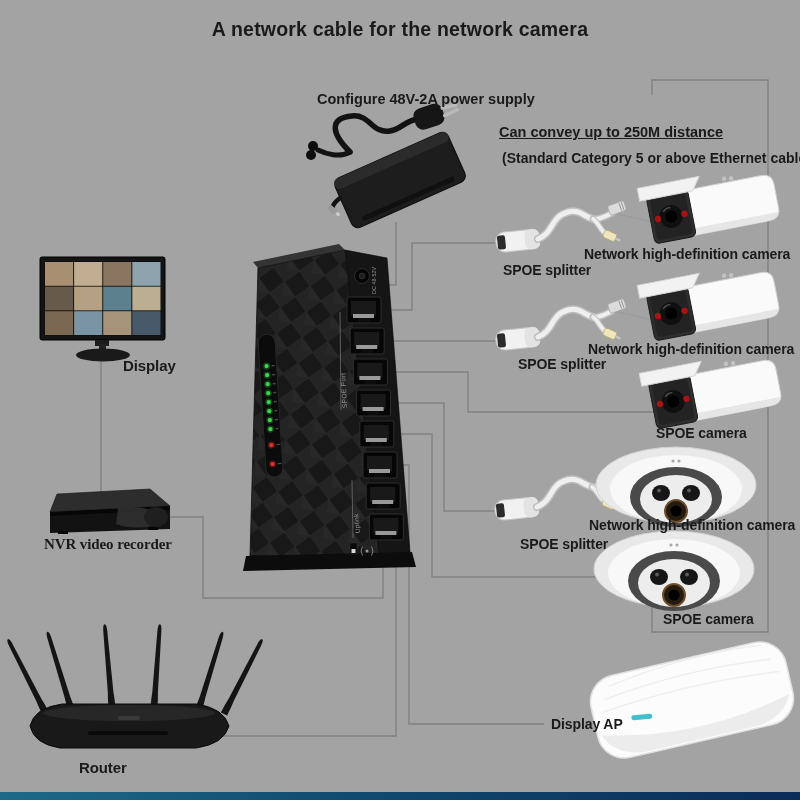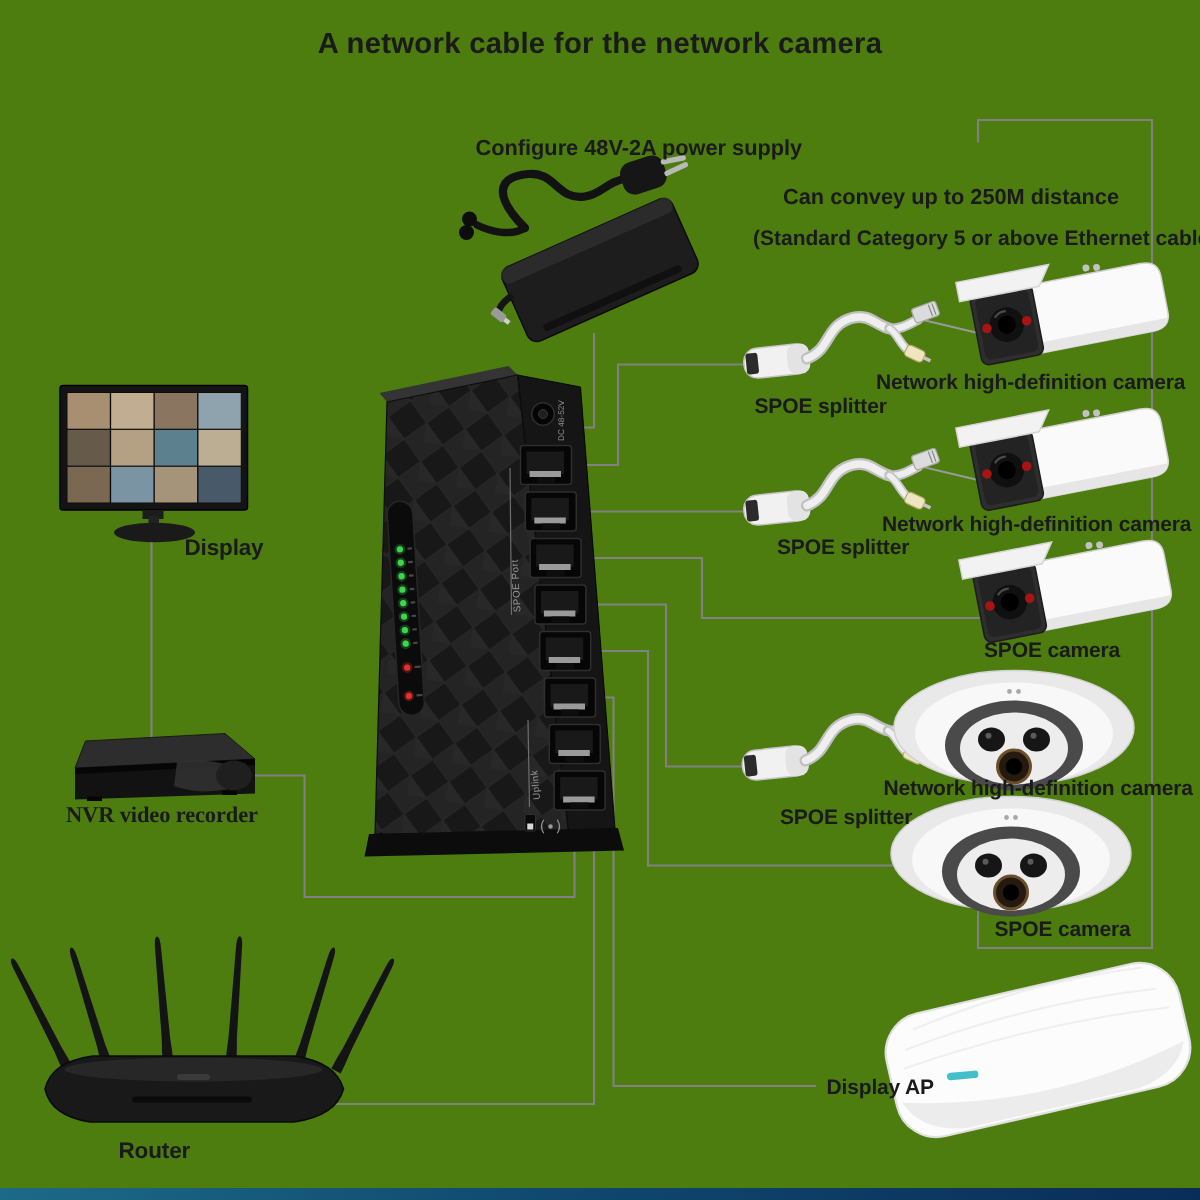--- a/index.html
+++ b/index.html
@@ -1,16 +1,16 @@
 <!DOCTYPE html>
 <html><head>
 <meta charset="utf-8">
 <style>
   html,body{margin:0;padding:0;background:#fff;}
-  .stage{position:relative;width:800px;height:800px;background:#4d7c0f;overflow:hidden;
+  .stage{position:relative;width:800px;height:800px;background:#a3a3a3;overflow:hidden;
          font-family:"Liberation Sans",sans-serif;color:#1a1a1a;}
   .stage svg{position:absolute;left:0;top:0;}
   .title{position:absolute;top:18px;left:0;right:0;text-align:center;
          font-size:19.5px;font-weight:600;letter-spacing:.2px;}
   .lbl{position:absolute;font-size:14px;font-weight:600;white-space:nowrap;letter-spacing:-.1px;}
   .note{position:absolute;font-size:14.5px;font-weight:600;white-space:nowrap;}
   .footer{position:absolute;left:0;right:0;bottom:0;height:8px;
           background:linear-gradient(90deg,#1d6a86 0%,#10496f 45%,#0a2c58 100%);}
 </style>
 </head>
@@ -299,21 +299,21 @@
     <path d="M-78,-32 q80,-14 158,-6 M-86,-20 q88,-12 172,-2 M-90,-8 q92,-10 182,0" fill="none" stroke="#efefef" stroke-width="1.4"></path>
     <g transform="rotate(8)">
       <rect x="-62" y="10" width="21" height="5" rx="2.5" fill="#43bfcb"></rect>
     </g>
   </g>
 </svg>
 
 <div class="title">A network cable for the network camera</div>
 
 <div class="note" style="left:317px;top:91px;">Configure 48V-2A power supply</div>
-<div class="note" style="left:522px;top:124px;">Can convey up to 250M distance</div>
+<div class="note" style="left:499px;top:124px;text-decoration:underline;">Can convey up to 250M distance</div>
 <div class="note" style="left:502px;top:150px;font-size:14px;">(Standard Category 5 or above Ethernet cable)</div>
 
 <div class="lbl" style="left:503px;top:262px;">SPOE splitter</div>
 <div class="lbl" style="left:518px;top:356px;">SPOE splitter</div>
 <div class="lbl" style="left:520px;top:536px;">SPOE splitter</div>
 
 <div class="lbl" style="left:584px;top:246px;">Network high-definition camera</div>
 <div class="lbl" style="left:588px;top:341px;">Network high-definition camera</div>
 <div class="lbl" style="left:656px;top:425px;">SPOE camera</div>
 <div class="lbl" style="left:589px;top:517px;">Network high-definition camera</div>

